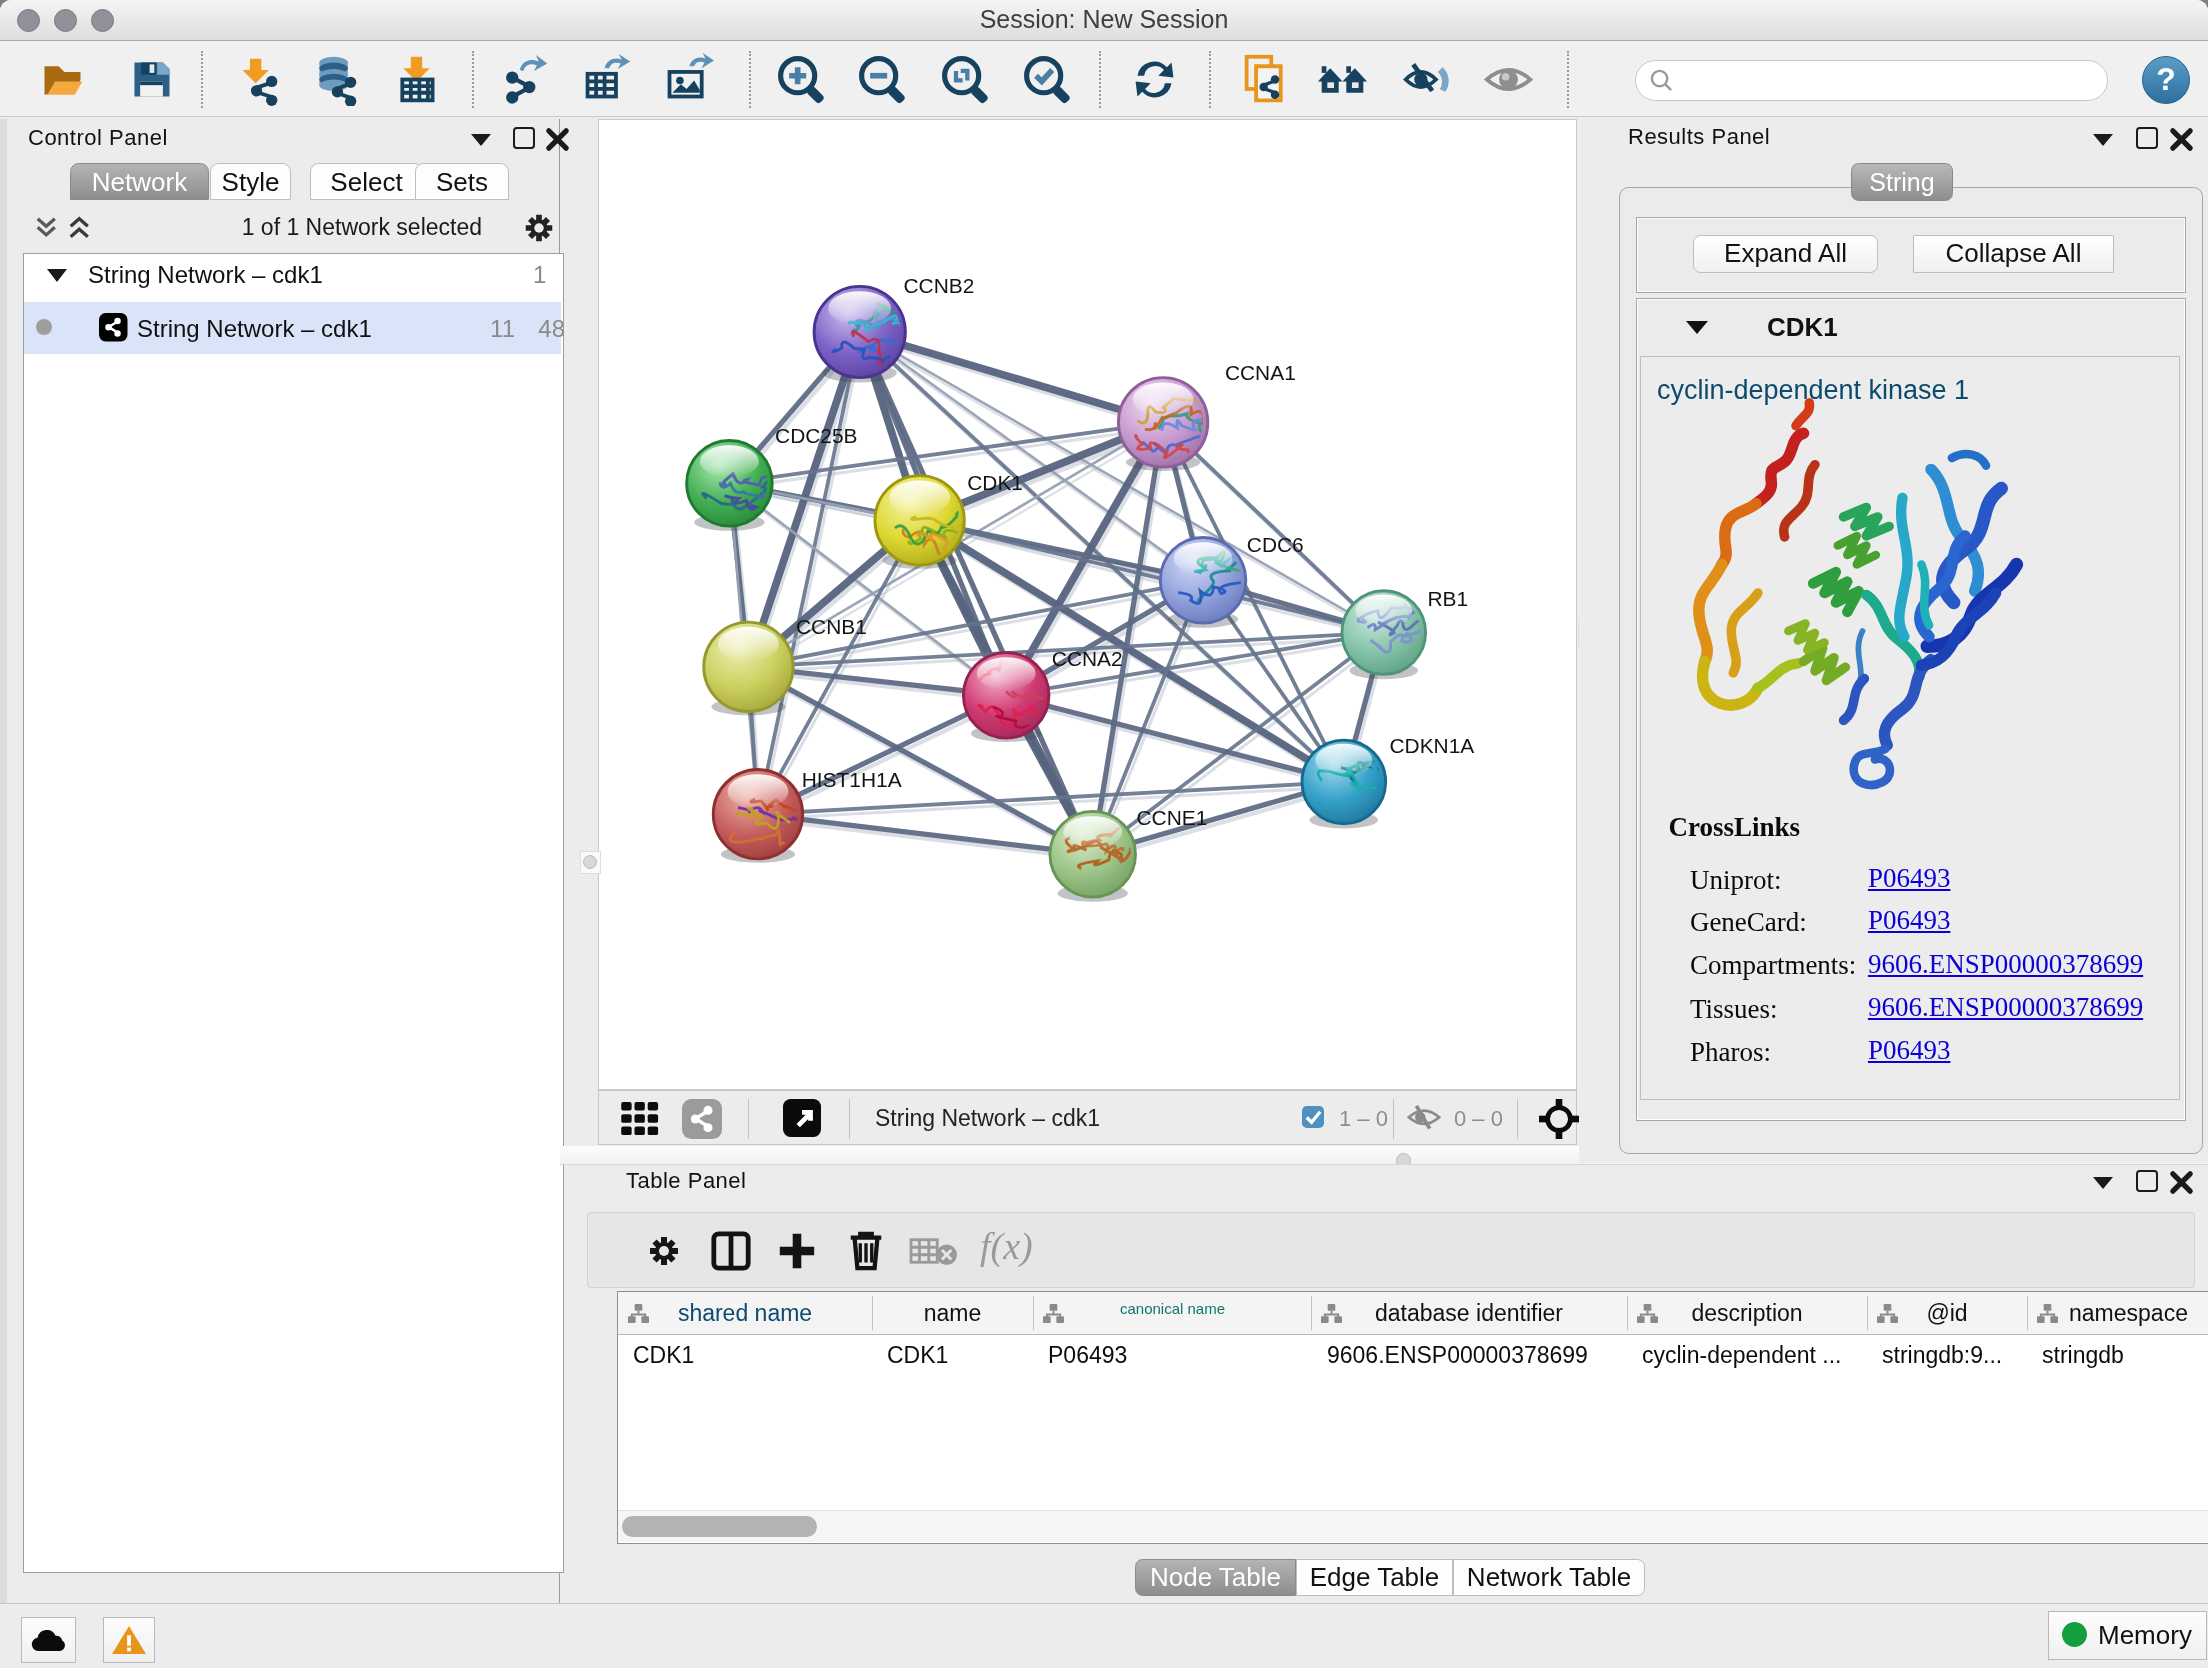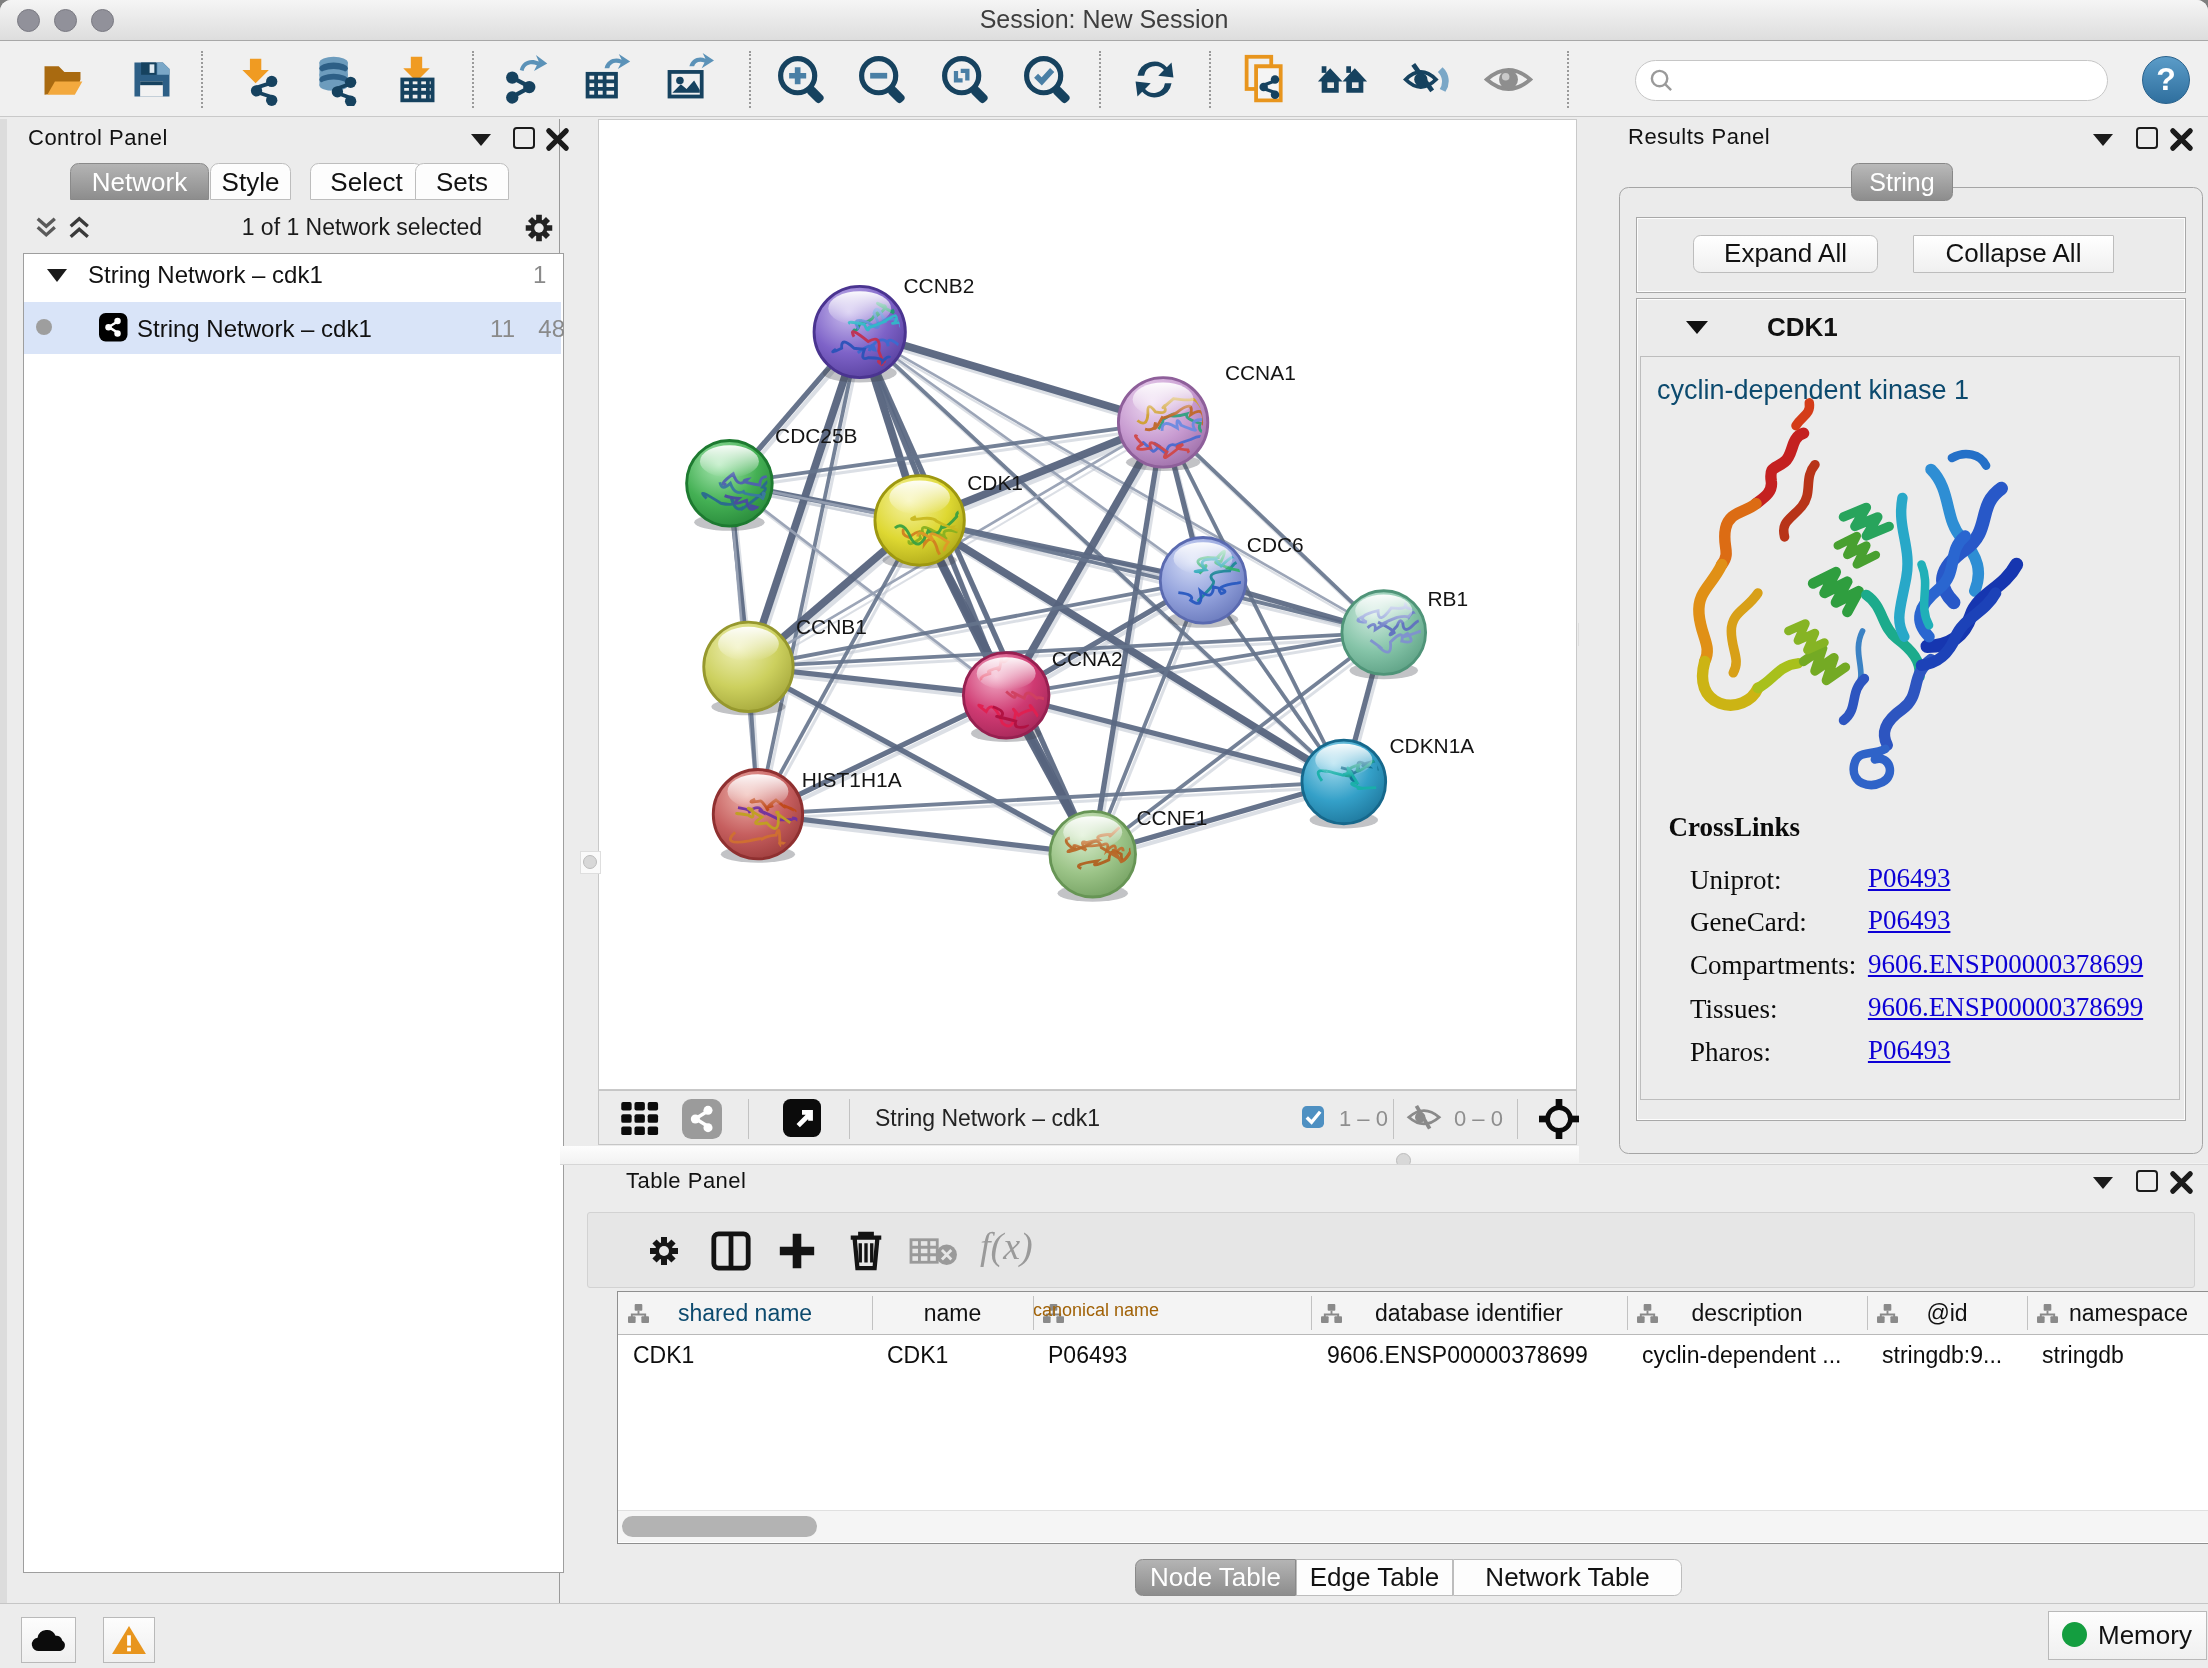--- a/index.html
+++ b/index.html
@@ -724,21 +724,21 @@
           <div style="position:absolute;left:8.6px;top:10.5px">
             <svg width="23" height="21" viewBox="0 0 24 22">
               <g fill="#8a8a8a">
                 <rect x="8" y="1" width="8" height="7" rx="1"></rect>
                 <rect x="1" y="14" width="8" height="7" rx="1"></rect>
                 <rect x="15" y="14" width="8" height="7" rx="1"></rect>
                 <path d="M11 8 h2 v3 h-2z M4 11 h16 v2 H4z M4 11 h2 v4 h-2z M18 11 h2 v4 h-2z"></path>
               </g>
             </svg>
           </div>
-          <div style="position:absolute;left:0;top:7.6px;width:100%;font-size:18px;color:#a16207;white-space:nowrap;overflow:hidden">canonical name</div>
+          <div style="position:absolute;left:0;top:7.6px;width:100%;text-align:center;font-size:15px;color:#0f766e;white-space:nowrap;overflow:hidden">canonical name</div>
         </div>
         <div style="position:absolute;left:415px;top:3.8px;height:34px;border-left:1.9px solid #c2c2c2"></div>
         <div style="position:absolute;left:693px;top:0;width:316px;height:41px">
           <div style="position:absolute;left:8.6px;top:10.5px">
             <svg width="23" height="21" viewBox="0 0 24 22">
               <g fill="#8a8a8a">
                 <rect x="8" y="1" width="8" height="7" rx="1"></rect>
                 <rect x="1" y="14" width="8" height="7" rx="1"></rect>
                 <rect x="15" y="14" width="8" height="7" rx="1"></rect>
                 <path d="M11 8 h2 v3 h-2z M4 11 h16 v2 H4z M4 11 h2 v4 h-2z M18 11 h2 v4 h-2z"></path>
@@ -797,21 +797,21 @@
         <div style="position:absolute;left:1024px;top:50px;font-size:23px;color:#0d0d0d;white-space:nowrap">cyclin-dependent ...</div>
         <div style="position:absolute;left:1264px;top:50px;font-size:23px;color:#0d0d0d;white-space:nowrap">stringdb:9...</div>
         <div style="position:absolute;left:1424px;top:50px;font-size:23px;color:#0d0d0d;white-space:nowrap">stringdb</div>
         <div style="position:absolute;left:0;top:218px;width:1611px;height:31px;background:#f5f5f5;border-top:1px solid #e0e0e0">
           <div style="position:absolute;left:3.8px;top:4.8px;width:195px;height:21px;border-radius:10.5px;background:#b3b3b3"></div>
         </div>
  </div>
 
  <div class="abs" style="left:567px;top:394px;width:161px;height:37px;background:linear-gradient(#b4b4b4,#8d8d8d);border:1px solid #8a8a8a;border-radius:7.6px 0 0 7.6px;box-sizing:border-box;color:#fff;font-size:26px;text-align:center;line-height:35px">Node Table</div>
  <div class="abs" style="left:728px;top:394px;width:157px;height:37px;background:#fdfdfd;border:1px solid #bdbdbd;box-sizing:border-box;color:#111;font-size:26px;text-align:center;line-height:35px">Edge Table</div>
- <div class="abs" style="left:885px;top:394px;width:229px;height:37px;background:#fdfdfd;border:1px solid #bdbdbd;border-radius:0 7.6px 7.6px 0;box-sizing:border-box;color:#111;font-size:26px;text-align:center;line-height:35px">Network Table</div>
+ <div class="abs" style="left:885px;top:394px;width:192px;height:37px;background:#fdfdfd;border:1px solid #bdbdbd;border-radius:0 7.6px 7.6px 0;box-sizing:border-box;color:#111;font-size:26px;text-align:center;line-height:35px">Network Table</div>
 </div>
 
 <div class="abs" style="left:0;top:1603px;width:2208px;height:66px;background:#ececec;border-top:1.9px solid #c6c6c6;box-sizing:border-box">
  <div class="abs" style="left:21px;top:13.3px;width:55px;height:46px;background:linear-gradient(#fdfdfd,#efefef);border:1.9px solid #b9b9b9;box-sizing:border-box">
   <svg style="position:absolute;left:7.6px;top:9.5px" width="36" height="25" viewBox="0 0 38 26">
           <path d="M10 24 a7 7 0 0 1 -2 -14 a10 10 0 0 1 19 -2 a6 6 0 0 1 7 5 a6 6 0 0 1 -2 11 Z" fill="#0c0c0c"></path>
         </svg>
  </div>
  <div class="abs" style="left:103px;top:13.3px;width:52px;height:46px;background:linear-gradient(#fdfdfd,#efefef);border:1.9px solid #b9b9b9;box-sizing:border-box">
   <svg style="position:absolute;left:6.7px;top:5.7px" width="36" height="32" viewBox="0 0 38 34">

